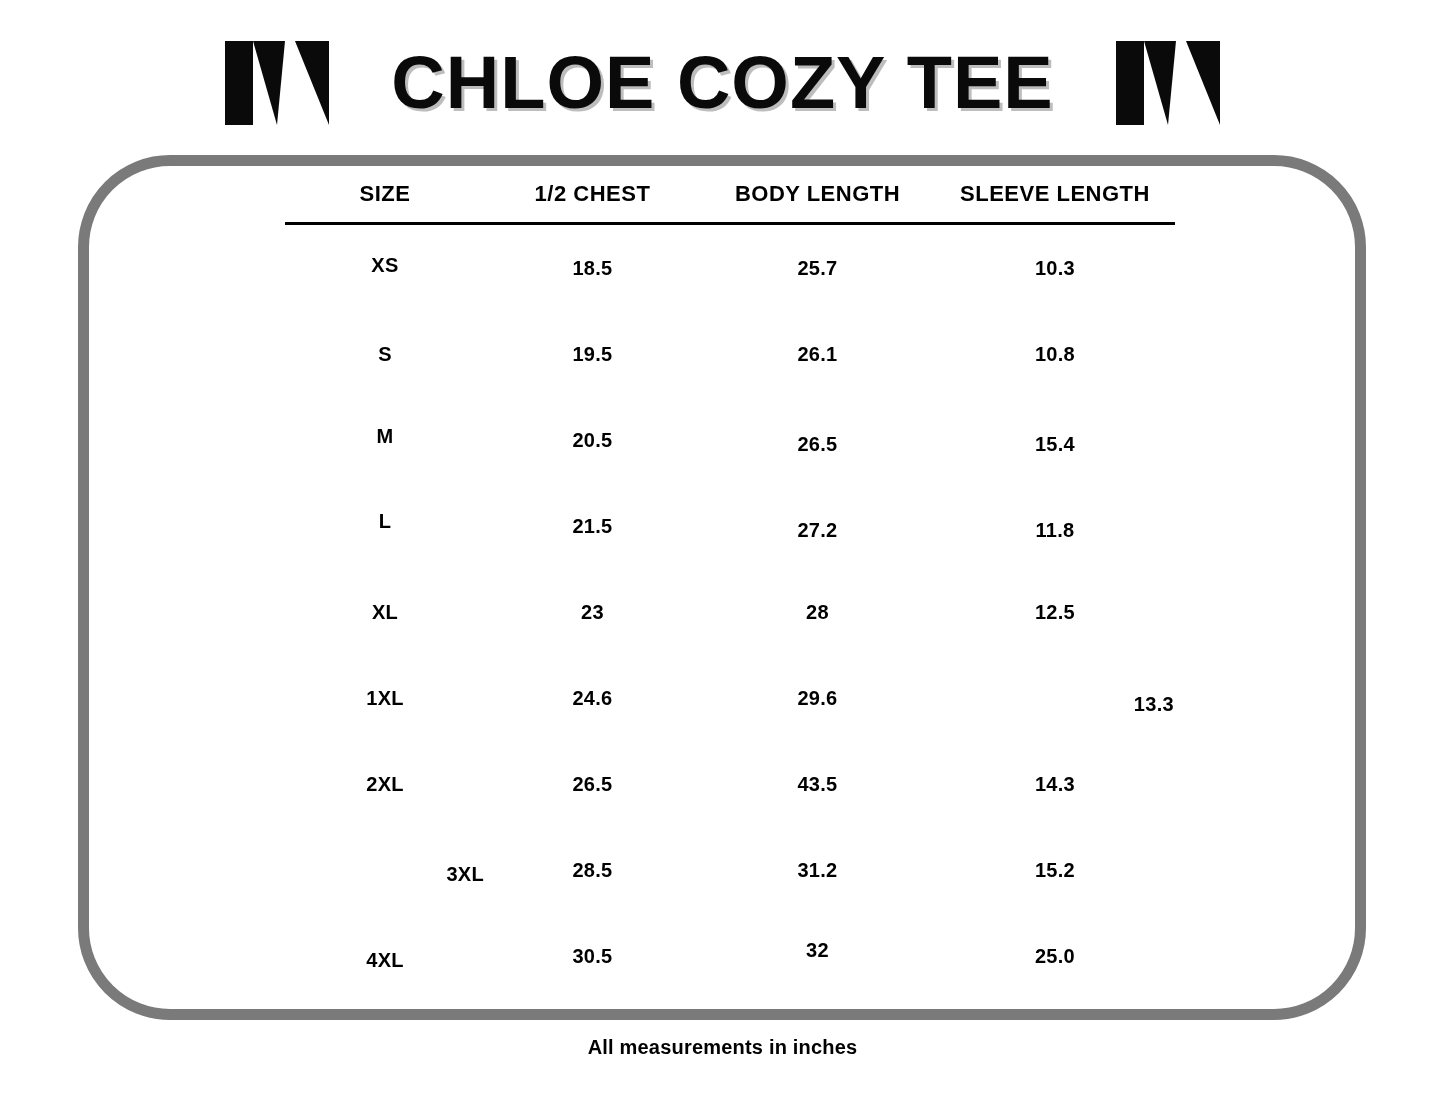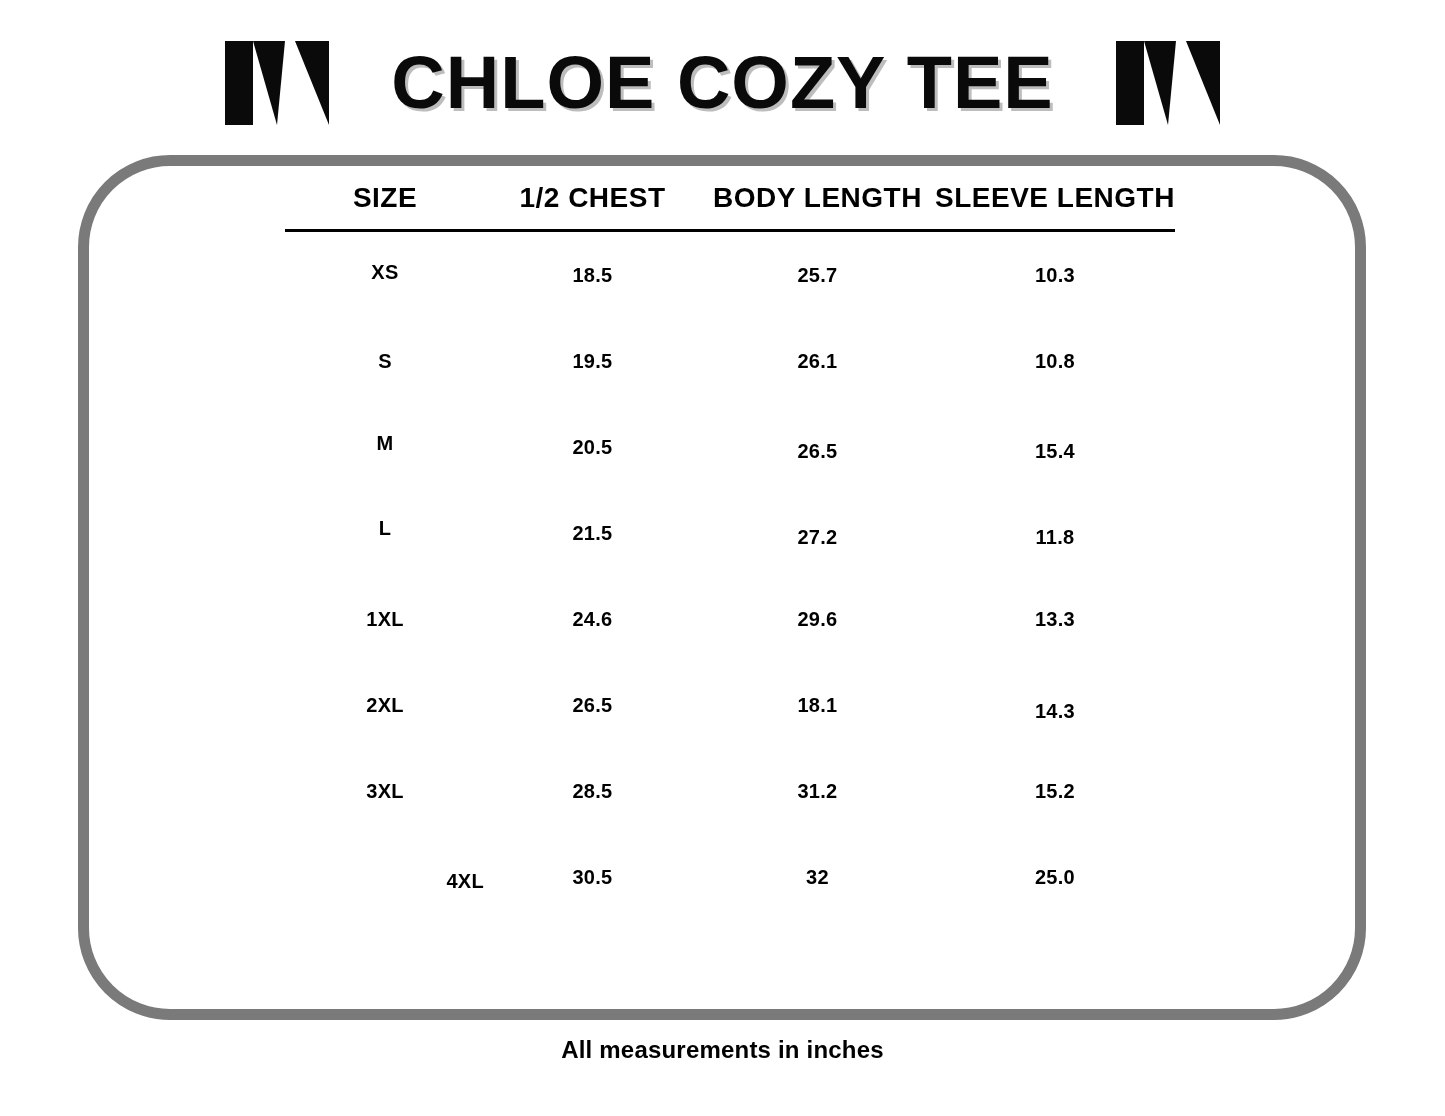--- a/index.html
+++ b/index.html
@@ -73,21 +73,21 @@
     width: 890px;
   }
 
   table.size-table {
     border-collapse: collapse;
     width: 890px;
     table-layout: fixed;
   }
 
   table.size-table th {
-    font-size: 28px;
+    font-size: 22px;
     font-weight: bold;
     text-align: center;
     vertical-align: bottom;
     padding: 0 0 14px 0;
     line-height: 1.25;
     letter-spacing: 0.5px;
     border-bottom: 3px solid #000;
   }
 
   table.size-table td {
@@ -107,33 +107,33 @@
   .th-inner { display: block; }
 
   
   tbody tr:nth-child(1) td:nth-child(1) { transform: translateY(-3px); }
   tbody tr:nth-child(3) td:nth-child(1) { transform: translateY(-4px); }
   tbody tr:nth-child(3) td:nth-child(3),
   tbody tr:nth-child(3) td:nth-child(4) { transform: translateY(4px); }
   tbody tr:nth-child(4) td:nth-child(1) { transform: translateY(-5px); }
   tbody tr:nth-child(4) td:nth-child(3),
   tbody tr:nth-child(4) td:nth-child(4) { transform: translateY(4px); }
-  tbody tr:nth-child(6) td:nth-child(4) { transform: translateY(6px); }
+  tbody tr:nth-child(6) td:nth-child(4) { transform: translateY(6px); text-align: right; }
   tbody tr:nth-child(8) td:nth-child(1) { transform: translateY(4px); text-align: right; }
   tbody tr:nth-child(9) td:nth-child(1) { transform: translateY(4px); }
   tbody tr:nth-child(9) td:nth-child(3) { transform: translateY(-6px); }
 
   
   .footnote {
     position: absolute;
     left: 0;
     top: 1036px;
     width: 1445px;
     text-align: center;
-    font-size: 24px;
+    font-size: 20px;
     font-weight: bold;
     letter-spacing: 0.2px;
   }
 </style>
 </head>
 <body>
 
 <div class="page">
 
   <div class="header">
@@ -201,29 +201,35 @@
           <td>26.5</td>
           <td>15.4</td>
         </tr>
         <tr>
           <td>L</td>
           <td>21.5</td>
           <td>27.2</td>
           <td>11.8</td>
         </tr>
         <tr>
+          <td>XL</td>
+          <td>23</td>
+          <td>28</td>
+          <td>12.5</td>
+        </tr>
+        <tr>
           <td>1XL</td>
           <td>24.6</td>
           <td>29.6</td>
           <td>13.3</td>
         </tr>
         <tr>
           <td>2XL</td>
           <td>26.5</td>
-          <td>18.1</td>
+          <td>43.5</td>
           <td>14.3</td>
         </tr>
         <tr>
           <td>3XL</td>
           <td>28.5</td>
           <td>31.2</td>
           <td>15.2</td>
         </tr>
         <tr>
           <td>4XL</td>

